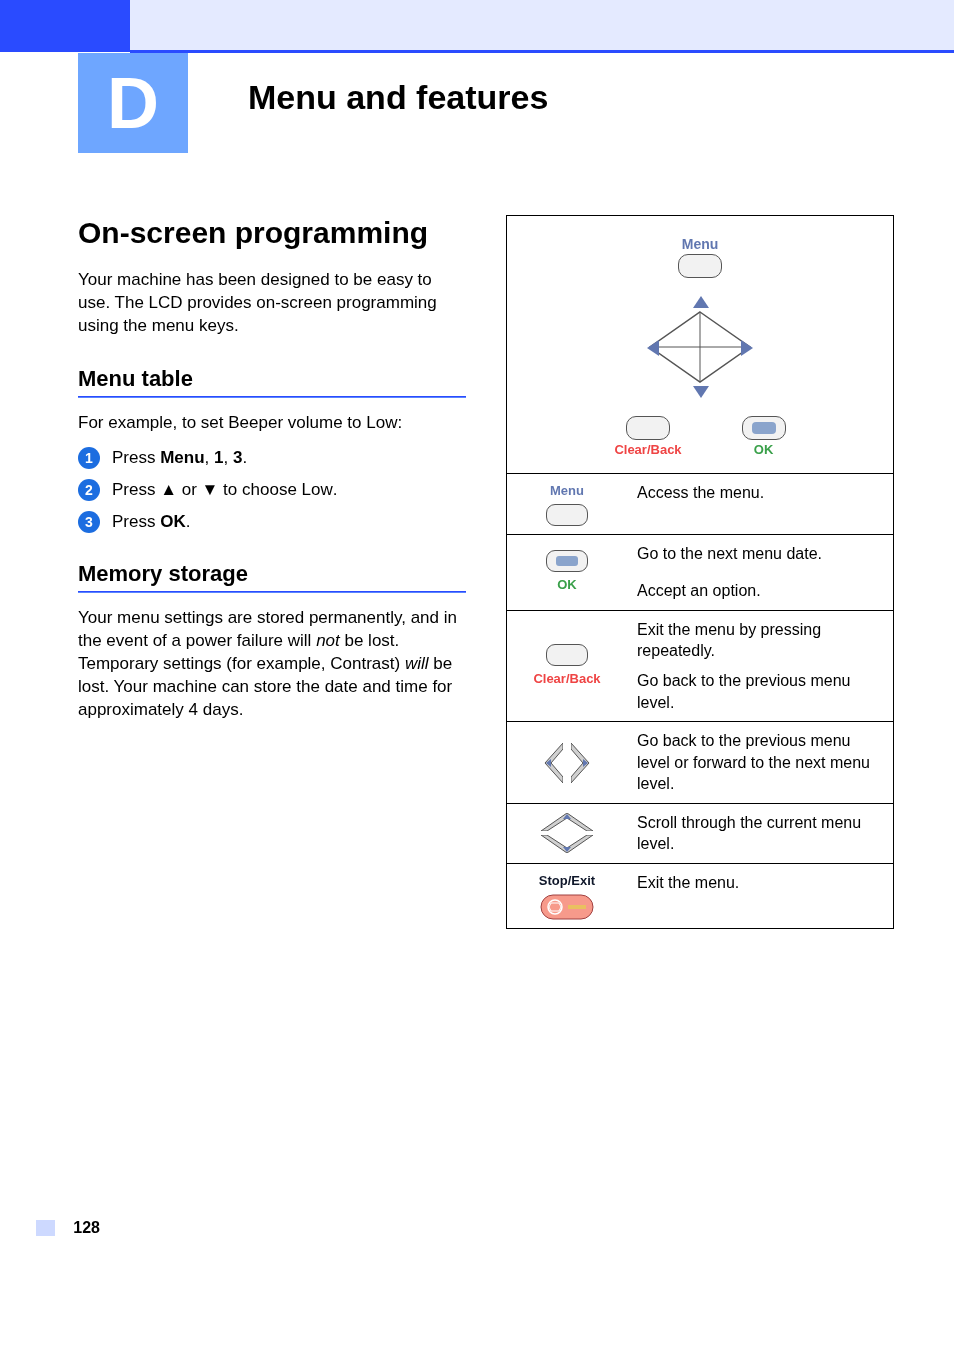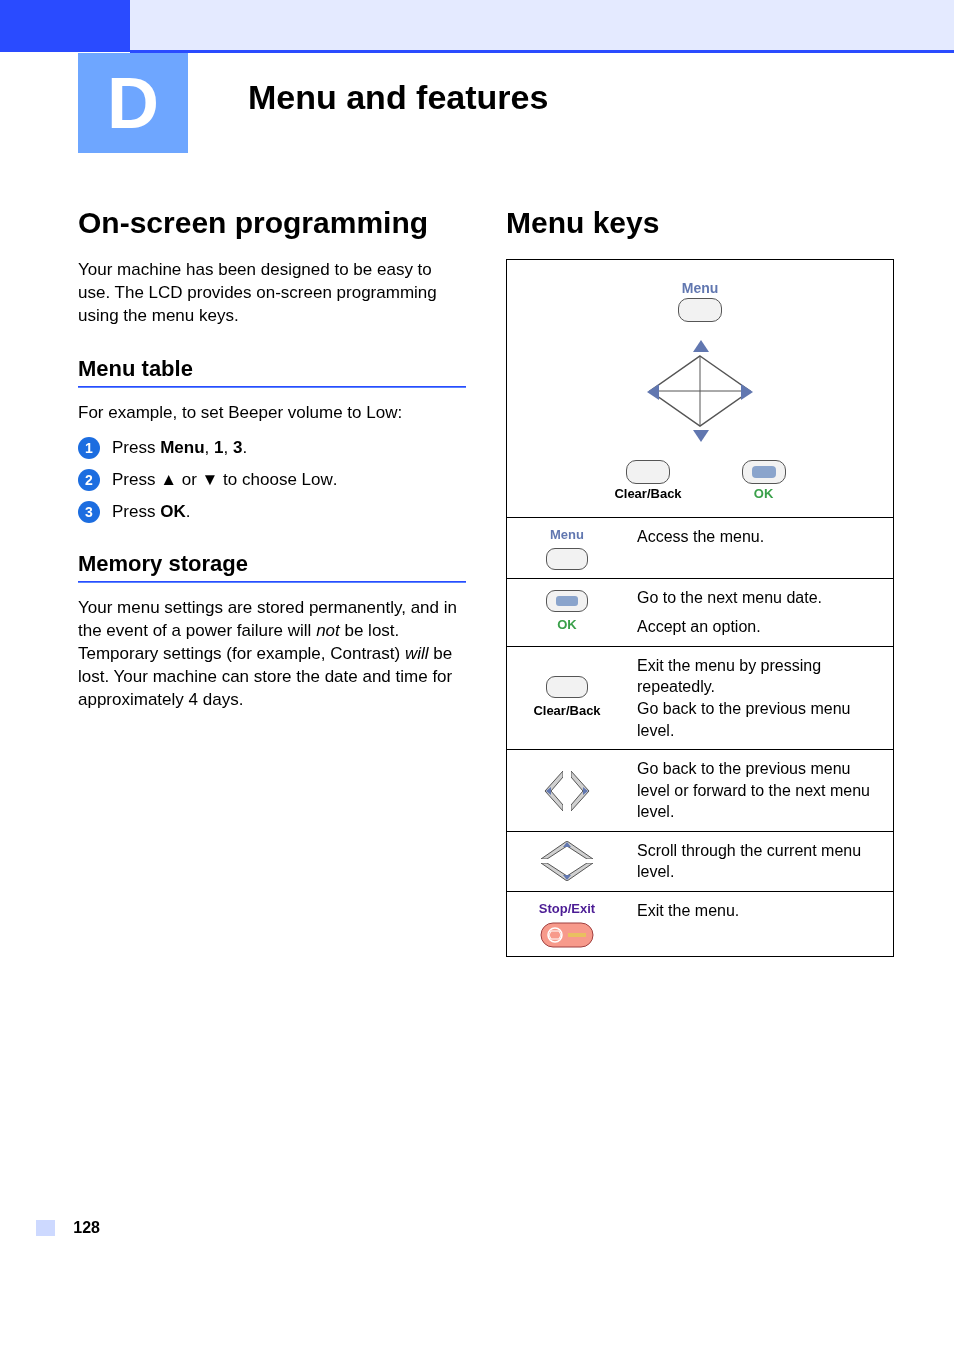--- a/index.html
+++ b/index.html
@@ -46,21 +46,21 @@
   .chapter-title {
     position: absolute;
     top: 78px;
     left: 208px;
     font-size: 34px;
     font-weight: bold;
     margin-left: 40px;
   }
   .content {
     position: absolute;
-    top: 205px;
+    top: 215px;
     left: 78px;
     right: 60px;
     display: flex;
     gap: 40px;
   }
   .col {
     flex: 1;
     min-width: 0;
   }
   h2.section {
@@ -162,21 +162,21 @@
   .dpad-svg { position:absolute; inset:0; }
   .bottom-pill-row {
     display: flex;
     gap: 60px;
     width: 100%;
     justify-content: center;
     padding-bottom: 6px;
   }
   .pill-group { display:flex; flex-direction:column; align-items:center; }
   .caption-small { font-size: 13px; font-weight: bold; }
-  .cap-clear { color: #000000; }
+  .cap-clear { color: #ef4444; }
   .cap-ok { color: #3aa04a; }
   .key-table {
     width: 100%;
     border-collapse: collapse;
   }
   .key-table td {
     border-top: 1.5px solid #000;
     padding: 8px 10px;
     vertical-align: top;
     font-size: 16px;
@@ -275,21 +275,20 @@
     </div>
 
     <h3 class="subsection">Memory storage</h3>
     <div class="blue-underline"></div>
     <p class="body">
       <span>Your menu settings are stored permanently, and in the event of a power failure will </span><em>not</em><span> be lost. Temporary settings (for example, Contrast) </span><em>will</em><span> be lost. Your machine can store the date and time for approximately 4 days.</span>
     </p>
   </div>
 
   <div class="col">
-    <h2 class="section">Menu keys</h2>
 
     <div class="panel-box">
       <div class="panel-illus">
         <span class="menu-label-small">Menu</span>
         <span class="pill-btn"></span>
 
         <div class="dpad-wrap">
           <svg class="dpad-svg" viewBox="0 0 130 110">
             <polygon points="65,20 115,55 65,90 15,55" fill="none" stroke="#555" stroke-width="1.5"></polygon>
             <line x1="15" y1="55" x2="115" y2="55" stroke="#555" stroke-width="1"></line>
@@ -326,33 +325,33 @@
         </tr>
         <tr>
           <td class="icon-cell">
             <div class="keycell-stack">
               <span class="mini-ok-pill"></span>
               <span class="caption-small cap-ok">OK</span>
             </div>
           </td>
           <td>
             <div>Go to the next menu date.</div>
-            <div style="margin-top:8px;">Accept an option.</div>
+            <div style="margin-top:16px;">Accept an option.</div>
           </td>
         </tr>
         <tr>
           <td class="icon-cell">
             <div class="keycell-stack">
               <span class="mini-pill"></span>
               <span class="caption-small cap-clear">Clear/Back</span>
             </div>
           </td>
           <td>
             <div>Exit the menu by pressing repeatedly.</div>
-            <div style="">Go back to the previous menu level.</div>
+            <div style="margin-top:8px;">Go back to the previous menu level.</div>
           </td>
         </tr>
         <tr>
           <td class="icon-cell">
             <div style="display:flex;gap:8px;justify-content:center;">
               <svg class="arrow-piece-svg" width="20" height="40" viewBox="0 0 20 40">
                 <polygon points="20,0 2,20 20,40 20,34 8,20 20,6" fill="#d0d0d0" stroke="#555" stroke-width="1"></polygon>
                 <polygon points="8,16 8,24 3,20" fill="#6177b0"></polygon>
               </svg>
               <svg class="arrow-piece-svg" width="20" height="40" viewBox="0 0 20 40">
@@ -374,21 +373,21 @@
                 <polygon points="0,0 26,18 52,0 46,0 26,13 6,0" fill="#d0d0d0" stroke="#555" stroke-width="1"></polygon>
                 <polygon points="22,12 30,12 26,17" fill="#6177b0"></polygon>
               </svg>
             </div>
           </td>
           <td>Scroll through the current menu level.</td>
         </tr>
         <tr>
           <td class="icon-cell">
             <div class="keycell-stack">
-              <span class="caption-small" style="color:#4c1d95;">Stop/Exit</span>
+              <span class="caption-small" style="color:#0f172a;">Stop/Exit</span>
               <svg class="stop-btn-svg" width="54" height="26" viewBox="0 0 54 26">
                 <rect x="1" y="1" width="52" height="24" rx="12" fill="#f79a8b" stroke="#a04040"></rect>
                 <circle cx="15" cy="13" r="7" fill="none" stroke="#fff" stroke-width="1.5"></circle>
                 <polygon points="11,9 19,9 21,13 19,17 11,17 9,13" fill="none" stroke="#fff" stroke-width="1"></polygon>
                 <rect x="28" y="11" width="18" height="4" fill="#e9c060"></rect>
               </svg>
             </div>
           </td>
           <td>Exit the menu.</td>
         </tr>

